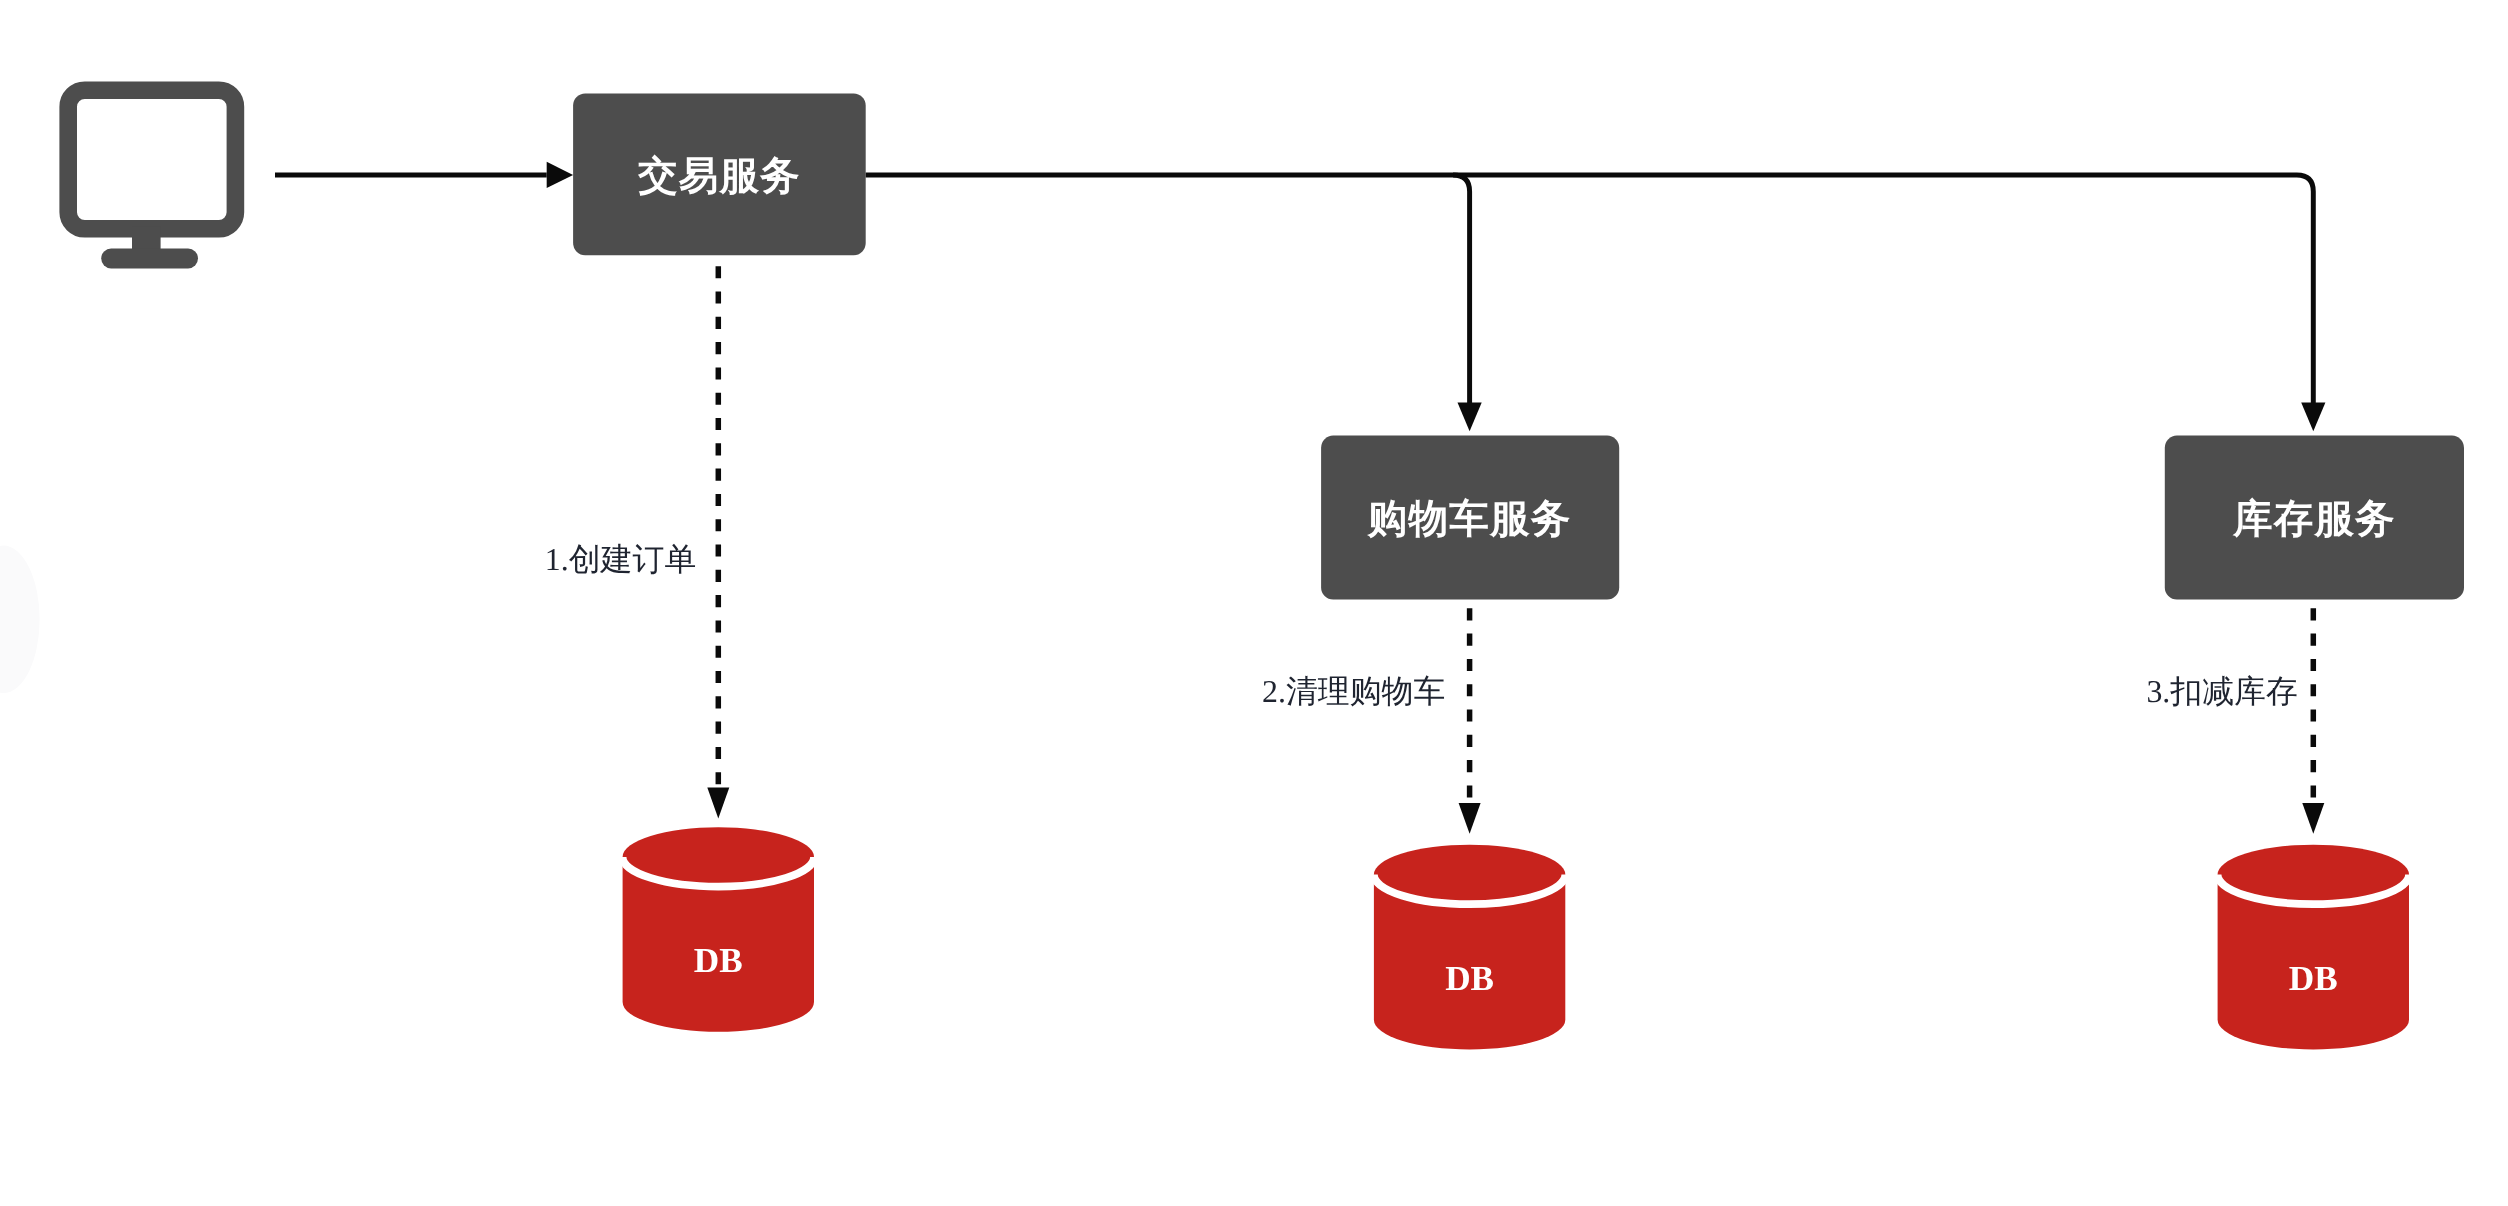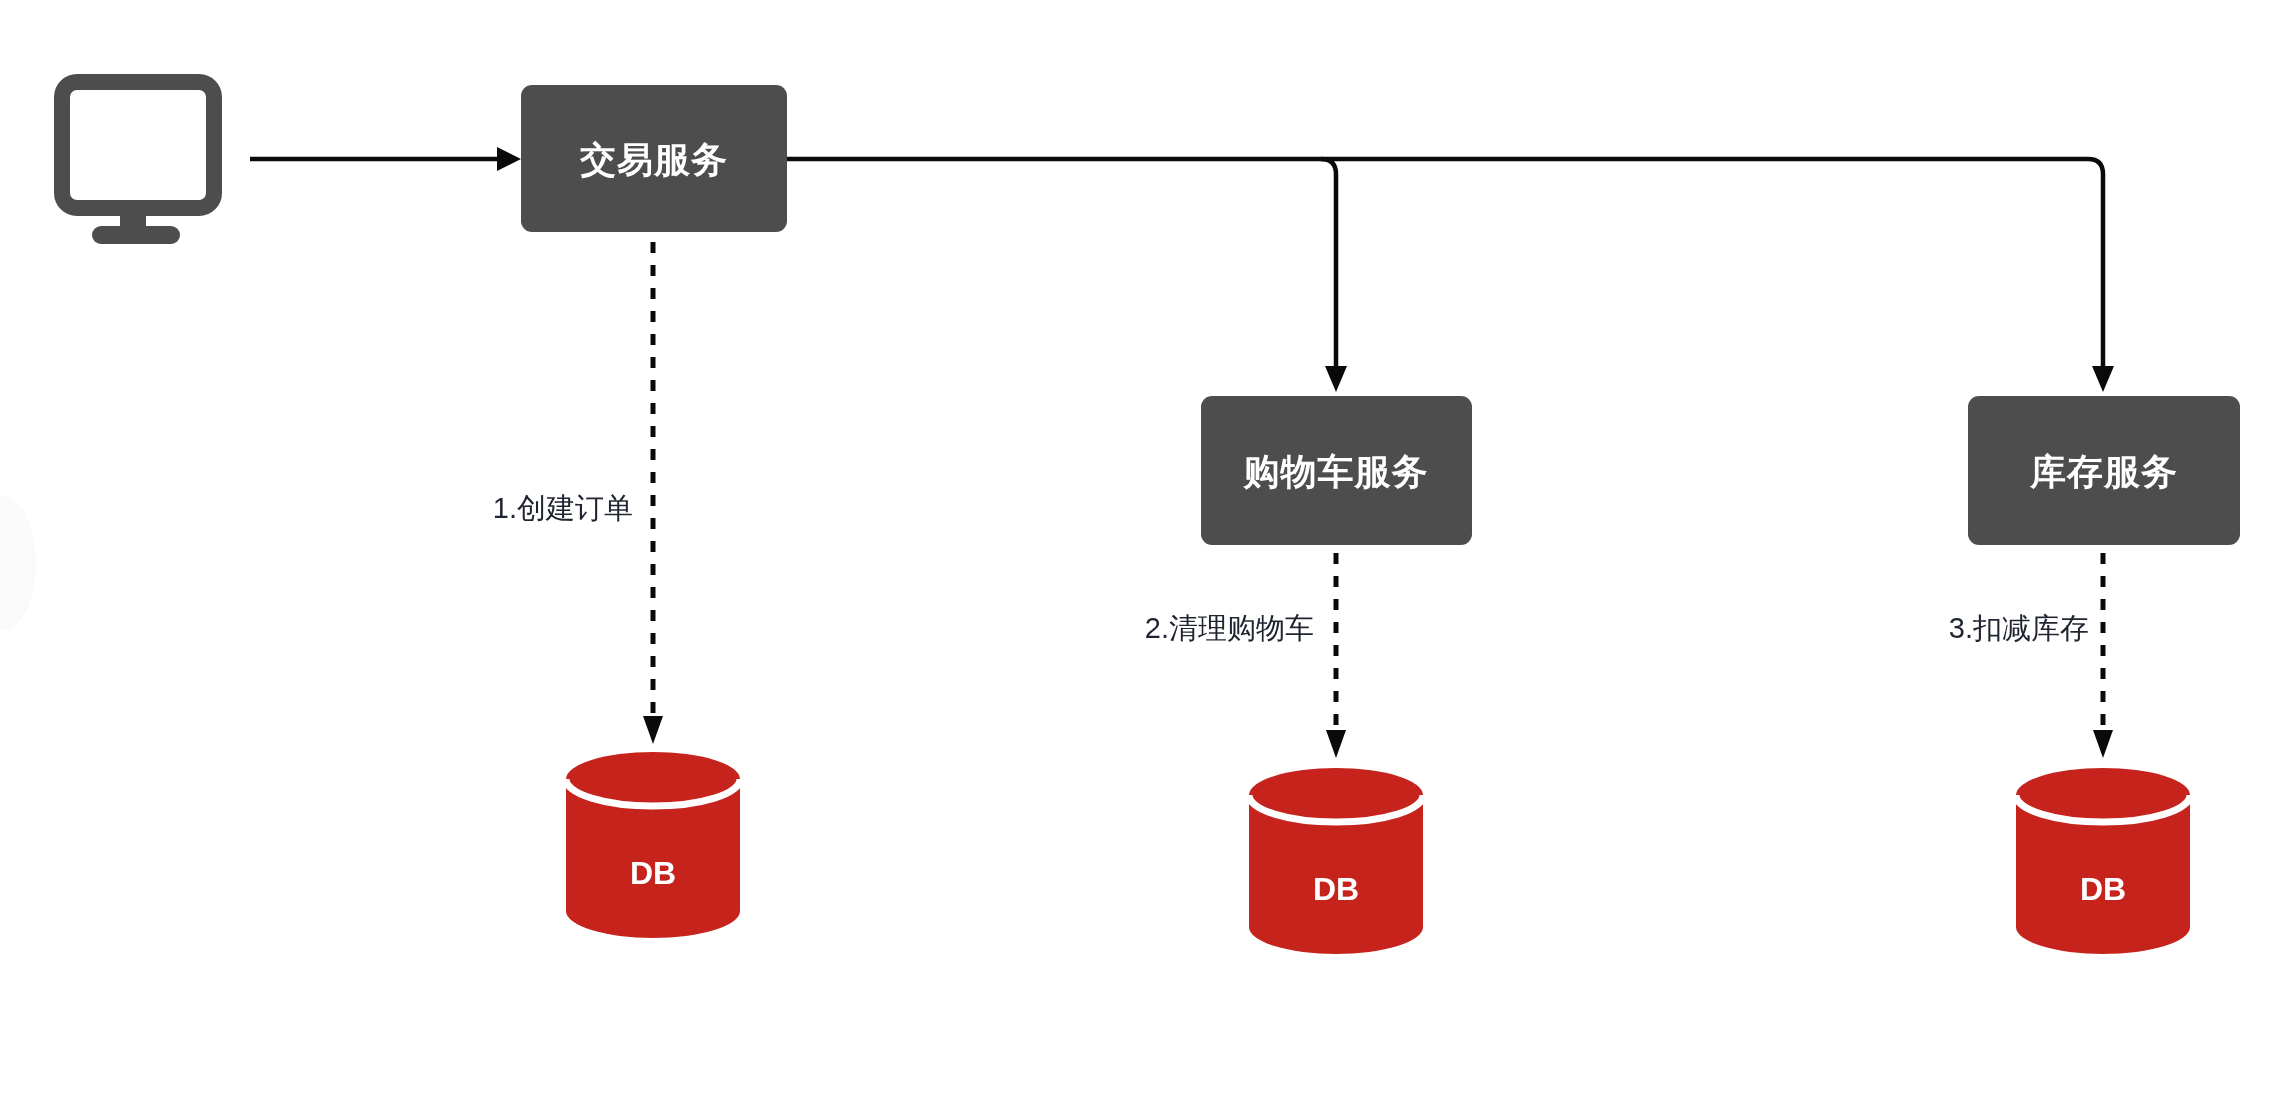--- a/index.html
+++ b/index.html
@@ -14,21 +14,21 @@
   }
   html, body {
     margin: 0;
     padding: 0;
     width: 2280px;
     height: 1096px;
     background: var(--canvas-bg);
     overflow: hidden;
     font-family: "Liberation Sans", "DejaVu Sans", sans-serif;
   }
-  .canvas-wrap { position: relative; width: 2280px; height: 1096px; }
+  .canvas-wrap { position: relative; width: 2280px; height: 1096px; font-family: Liberation Serif, serif; }
   svg.diagram { position: absolute; left: 0; top: 0; display: block; }
 
   .edge-artifact {
     position: absolute;
     left: -30px;
     top: 496px;
     width: 66px;
     height: 134px;
     border-radius: 50%;
     background: #FAFAFB;

